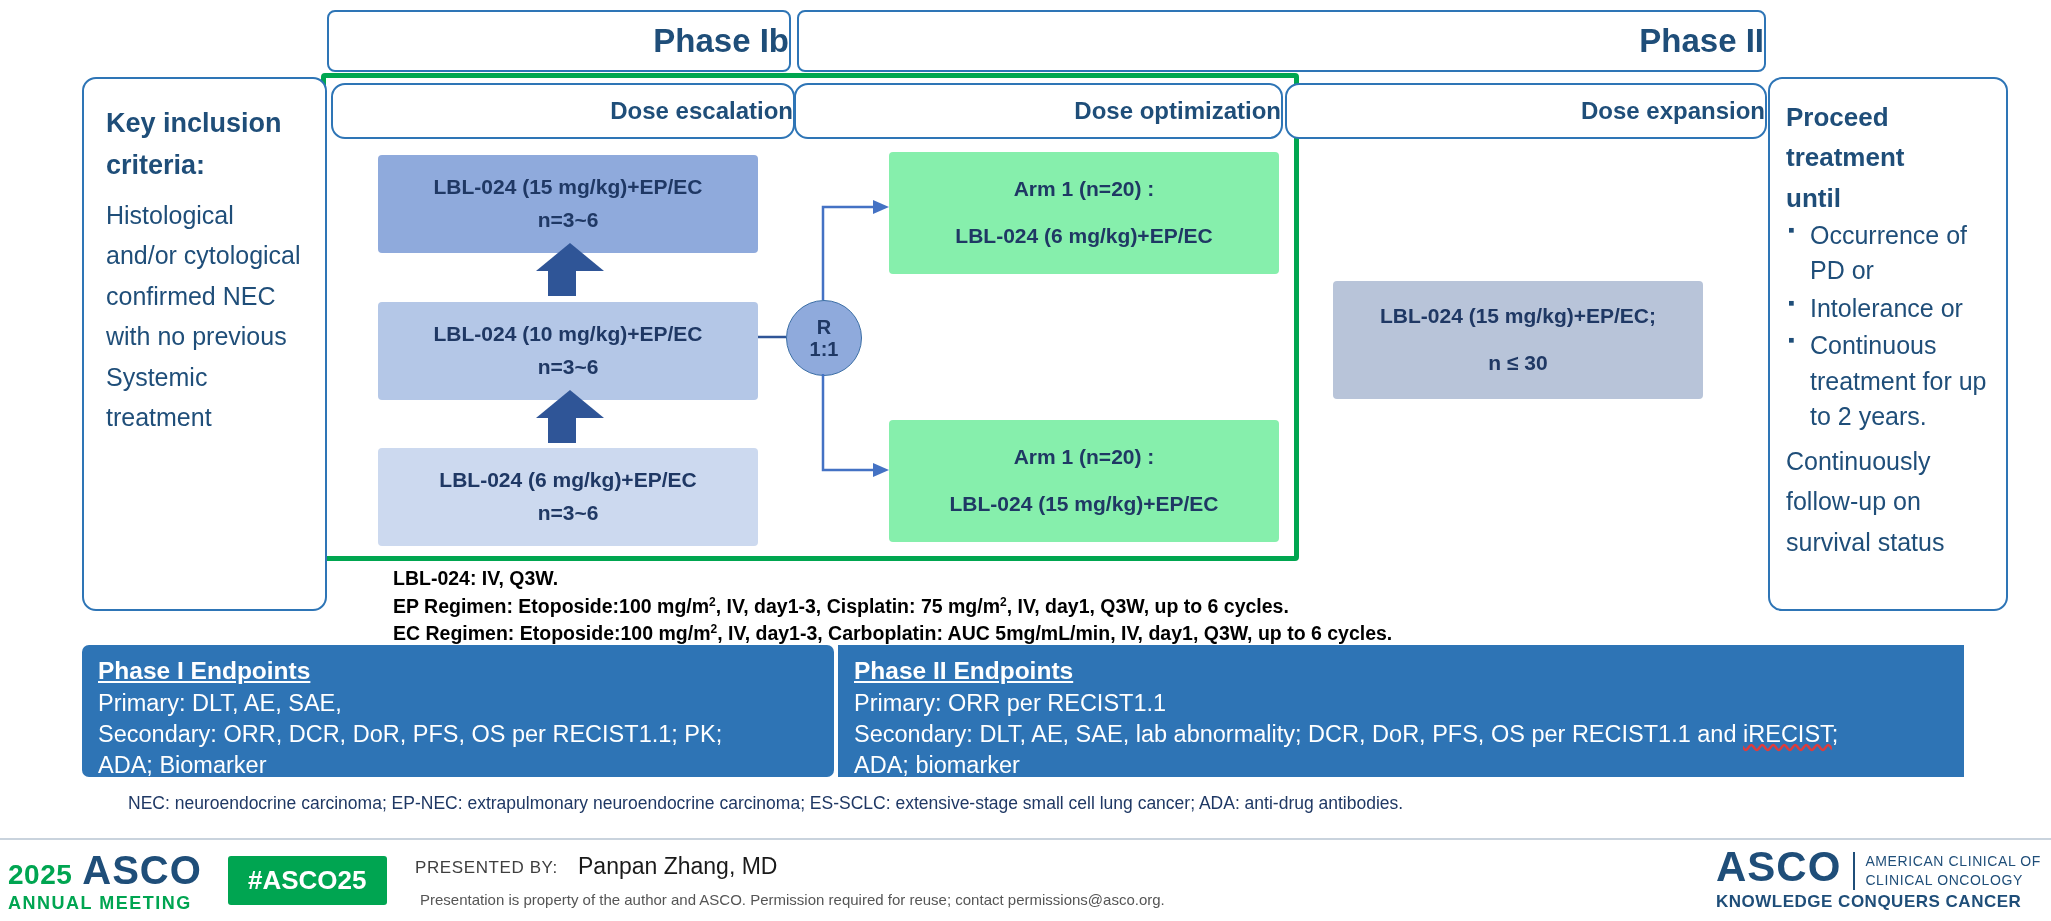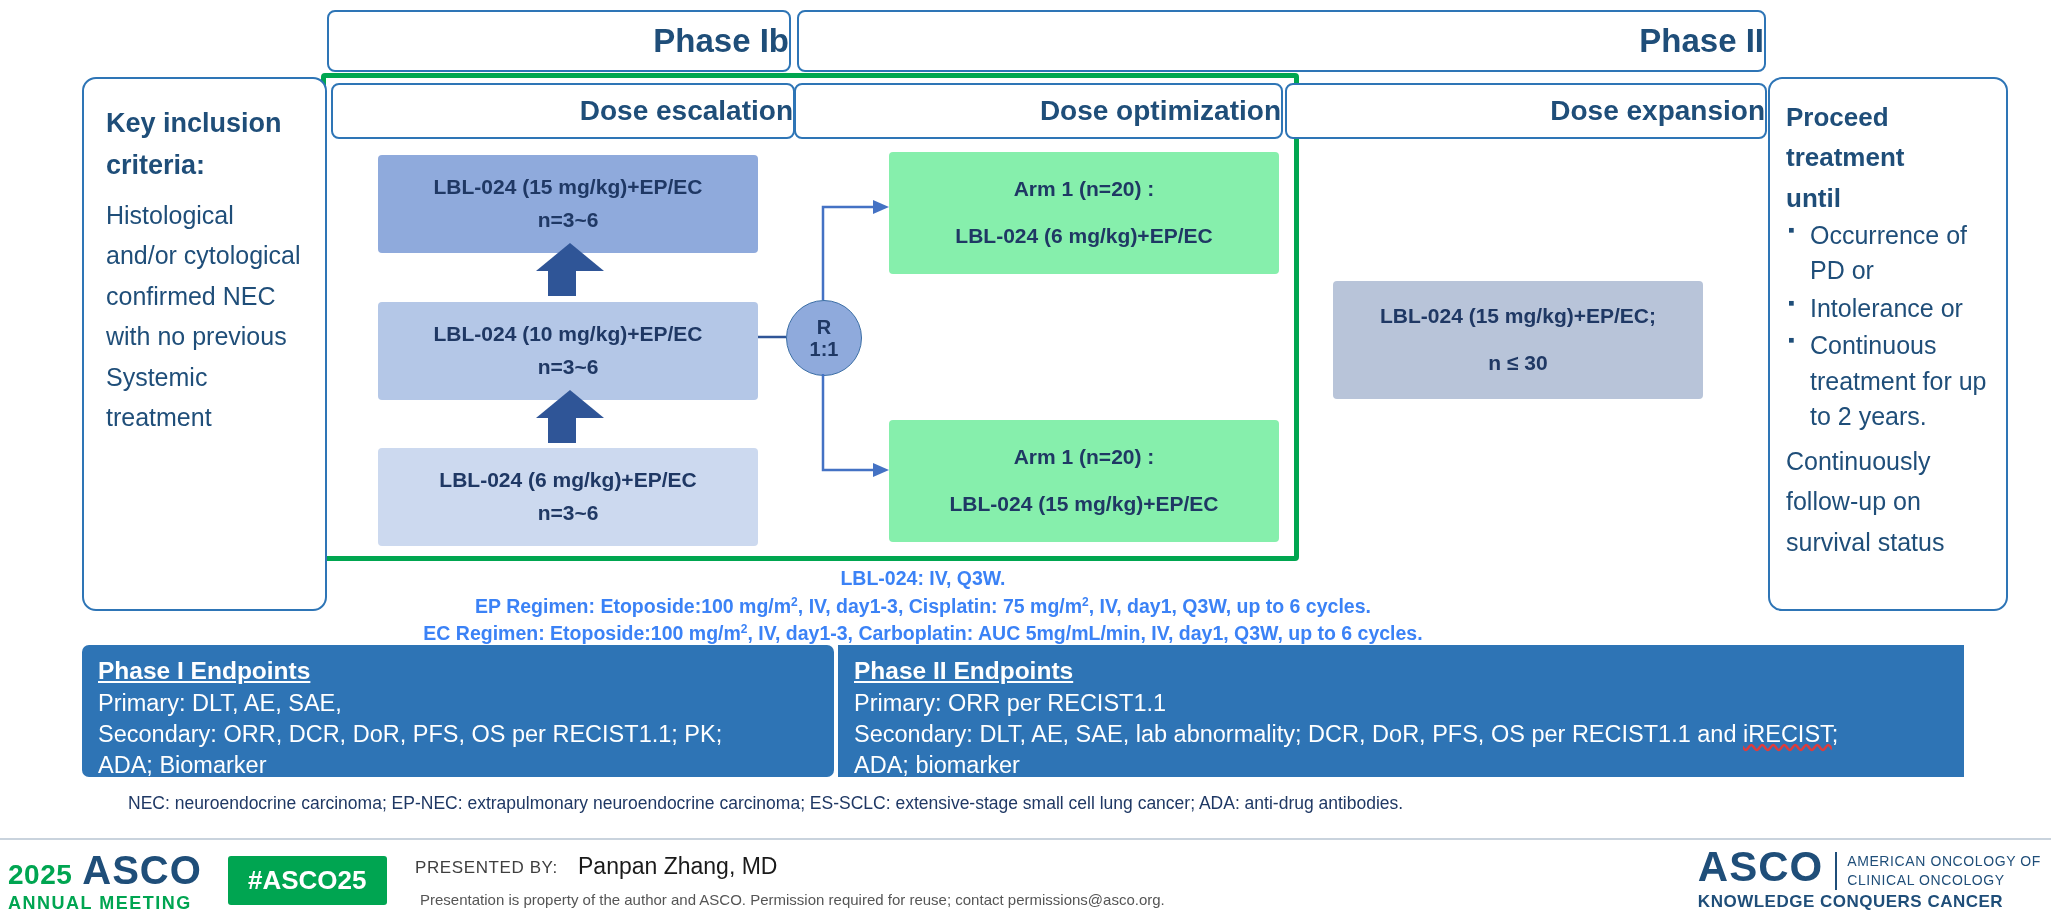--- a/index.html
+++ b/index.html
@@ -27,21 +27,21 @@
     border: 2px solid #2e75b6;
     border-radius: 8px;
     background: #ffffff;
     display: flex;
     align-items: center;
     justify-content: flex-end;
     font-weight: bold;
     color: #1f4e79;
   }
   .phase-hdr { font-size: 33px; }
-  .stage-hdr { font-size: 28px; }
+  .stage-hdr { font-size: 24px; border-radius: 14px; }
 
   .green-frame {
     position: absolute;
     border: 5px solid #00a650;
     border-radius: 4px;
     background: transparent;
   }
 
   .dose-box {
     position: absolute;
@@ -119,23 +119,22 @@
     font-weight: bold;
     color: #1f3864;
     line-height: 1.12;
   }
 
   
   .regimen {
     position: absolute;
     font-size: 19.5px;
     font-weight: bold;
-    color: #3b82f6;
+    color: #000000;
     line-height: 1.42;
-    text-align: center;
   }
   .regimen sup { font-size: 12px; }
 
   .endpoint-box {
     position: absolute;
     background: #2e74b5;
     color: #ffffff;
     box-sizing: border-box;
     padding: 10px 14px 12px 16px;
     font-size: 23.5px;
@@ -402,18 +401,18 @@
   <div class="presented">PRESENTED BY:</div>
   <div class="presenter">Panpan Zhang, MD</div>
   <div class="perm">Presentation is property of the author and ASCO. Permission required for reuse; contact permissions@asco.org.</div>
 
   <div class="asco-right">
     <div style="position:relative;">
       <span class="mark">ASCO</span>
       <span class="tag">KNOWLEDGE CONQUERS CANCER</span>
     </div>
     <div class="soc">
-      <div>AMERICAN ONCOLOGY OF</div>
+      <div>AMERICAN CLINICAL OF</div>
       <div>CLINICAL ONCOLOGY</div>
     </div>
   </div>
 
 </div>
 
 </body></html>

